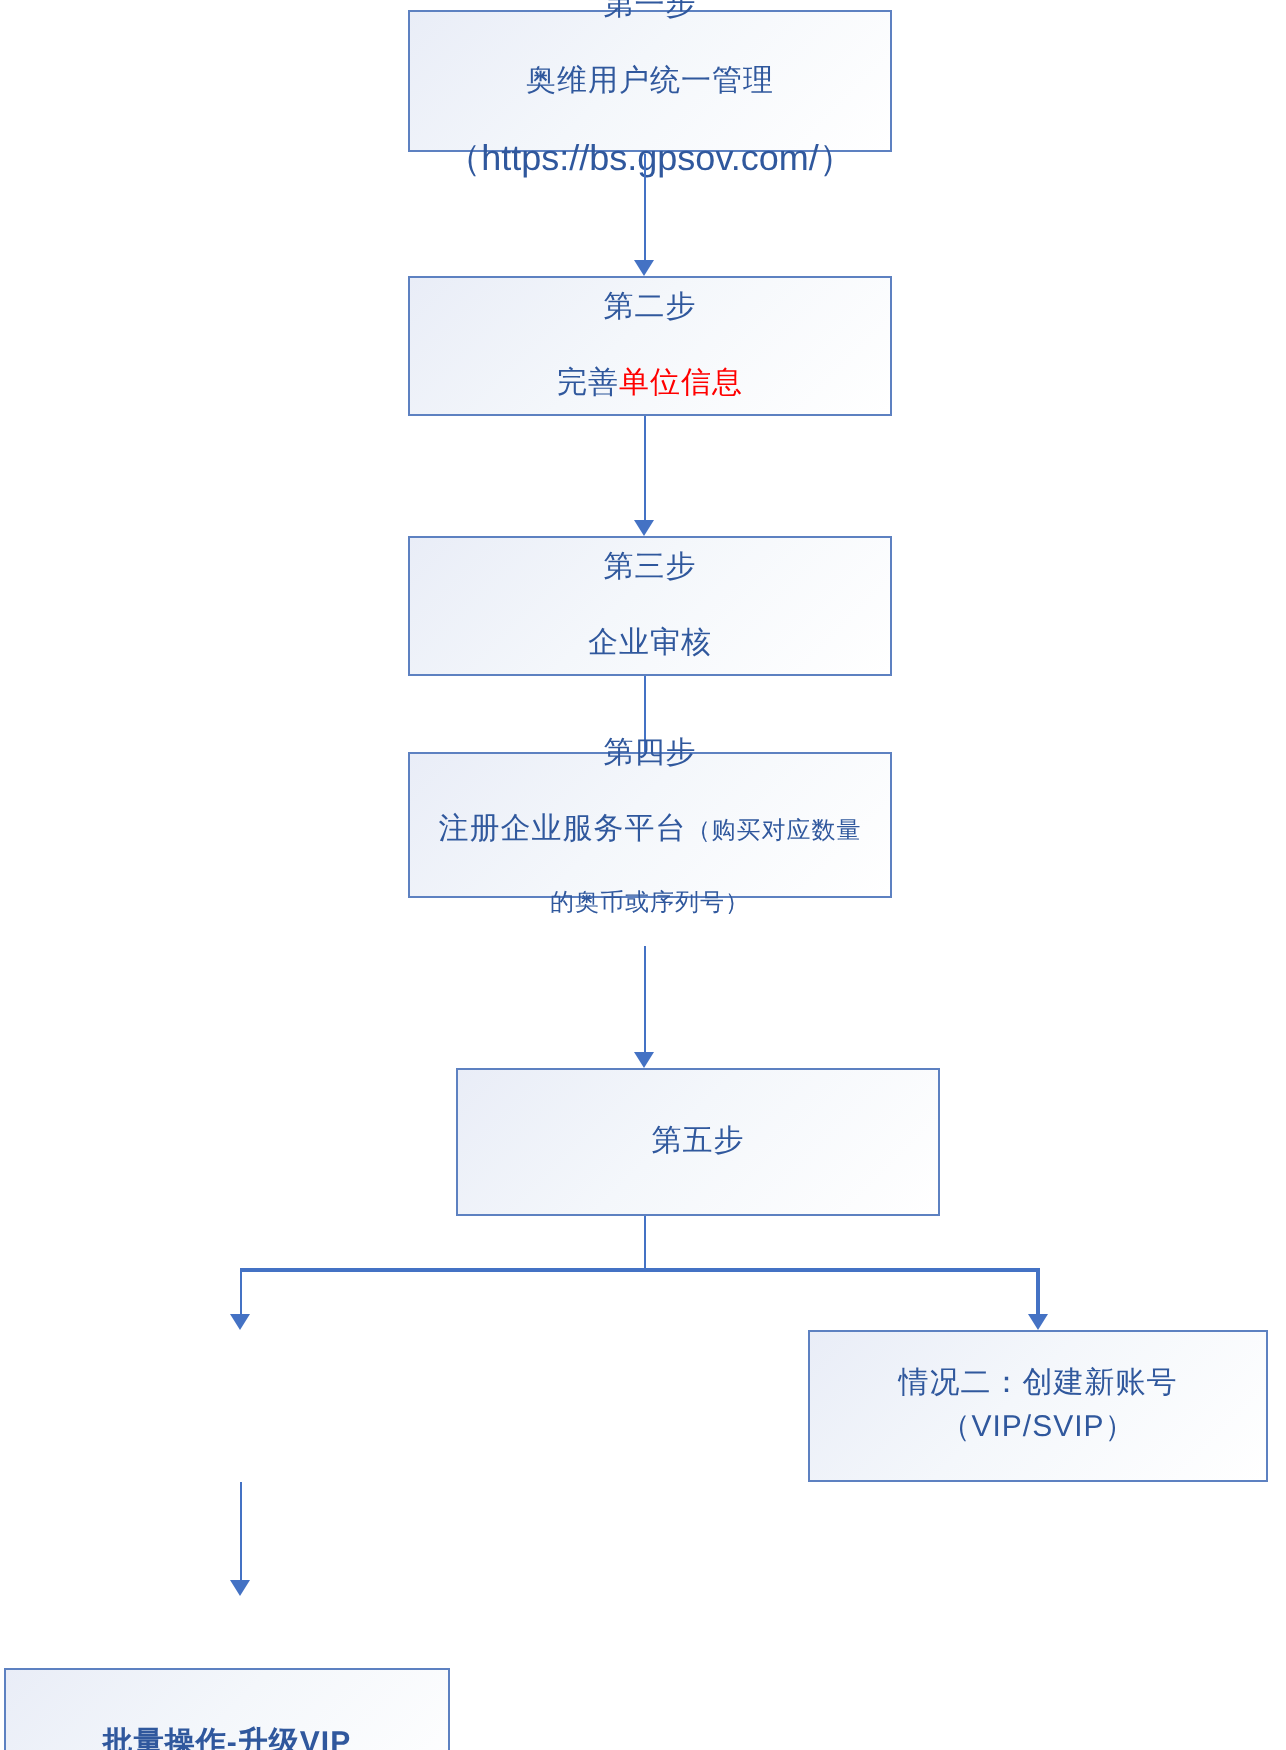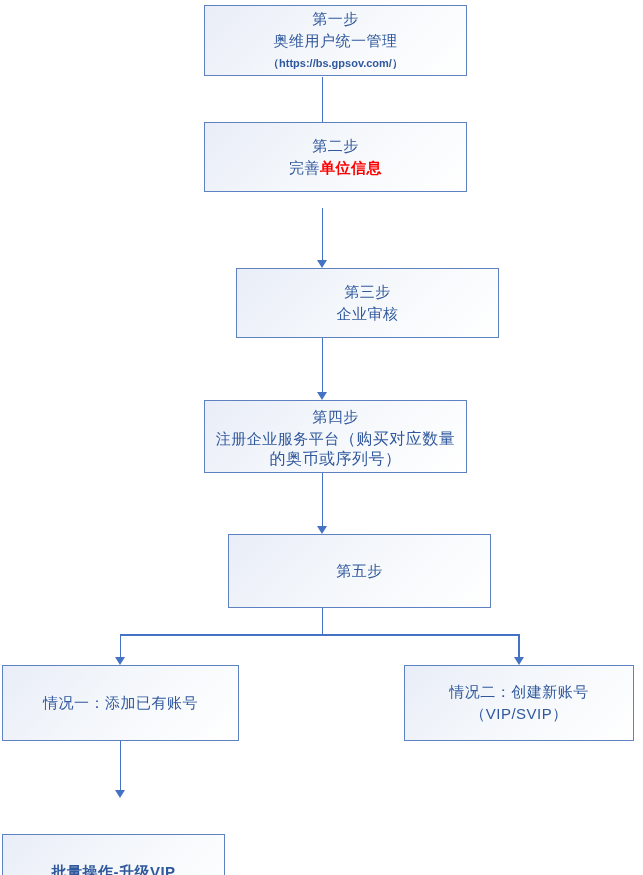--- a/index.html
+++ b/index.html
@@ -24,25 +24,25 @@
     border:1.5px solid var(--border-color);
     background:linear-gradient(135deg,var(--fill-top) 0%,#f4f7fb 45%,var(--fill-bottom) 100%);
     display:flex;flex-direction:column;
     align-items:center;justify-content:center;
     text-align:center;
     color:var(--text-color);
     font-size:15px;
     line-height:22px;
     letter-spacing:0.5px;
   }
-  .main-col{left:204px;width:263px;}
+  .main-col{left:204px;width:242px;gap:16px;}
   .line{white-space:nowrap;}
-  .small{font-size:16px;line-height:18px;}
-  .url-line{font-size:11px;letter-spacing:0;font-weight:bold;}
-  .red{color:var(--highlight-color);font-weight:bold;margin-top:40px;}
+  .small{font-size:12px;line-height:18px;}
+  .url-line{font-size:18px;letter-spacing:0;}
+  .red{color:var(--highlight-color);font-weight:normal;margin-top:40px;}
   .vline{
     position:absolute;width:1.6px;
     background:var(--line-color);
   }
   .hline{
     position:absolute;height:1.6px;
     background:var(--line-color);
   }
   .arrow-head{
     position:absolute;width:0;height:0;
@@ -58,59 +58,56 @@
 
   <div class="flow-box main-col" style="top:5px;height:71px;">
     <div class="line">第一步</div>
     <div class="line">奥维用户统一管理</div>
     <div class="line url-line">（https://bs.gpsov.com/）</div>
   </div>
 
   <div class="vline" style="left:321.7px;top:77px;height:53px;"></div>
   <div class="arrow-head" style="left:317px;top:130px;"></div>
 
-  <div class="flow-box main-col" style="top:122px;height:70px;">
+  <div class="flow-box main-col" style="top:138px;height:70px;">
     <div class="line">第二步</div>
     <div class="line"><span>完善</span><span class="red">单位信息</span></div>
   </div>
 
   <div class="vline" style="left:321.7px;top:208px;height:52px;"></div>
   <div class="arrow-head" style="left:317px;top:260px;"></div>
 
-  <div class="flow-box main-col" style="top:268px;height:70px;margin-left:32px;">
+  <div class="flow-box main-col" style="top:268px;height:70px;">
     <div class="line">第三步</div>
     <div class="line">企业审核</div>
   </div>
 
   <div class="vline" style="left:321.7px;top:338px;height:54px;"></div>
   <div class="arrow-head" style="left:317px;top:392px;"></div>
 
-  <div class="flow-box main-col" style="top:400px;height:73px;text-align:center;">
+  <div class="flow-box main-col" style="top:376px;height:73px;text-align:center;">
     <div class="line">第四步</div>
     <div class="line"><span>注册企业服务平台</span><span class="small">（购买对应数量</span></div>
     <div class="line small">的奥币或序列号）</div>
   </div>
 
   <div class="vline" style="left:321.7px;top:473px;height:53px;"></div>
   <div class="arrow-head" style="left:317px;top:526px;"></div>
 
   <div class="flow-box main-col" style="top:534px;height:74px;margin-left:24px;">
     <div class="line">第五步</div>
   </div>
 
   <div class="vline" style="left:321.7px;top:608px;height:27px;"></div>
   <div class="hline" style="left:119.5px;top:634px;width:400px;"></div>
   <div class="vline" style="left:119.5px;top:634px;height:23px;"></div>
   <div class="arrow-head" style="left:115px;top:657px;"></div>
   <div class="vline" style="left:518.3px;top:634px;height:23px;"></div>
   <div class="arrow-head" style="left:514px;top:657px;"></div>
 
-  <div class="flow-box" style="left:2px;top:665px;width:237px;height:76px;">
-    <div class="line">情况一：添加已有账号</div>
-  </div>
 
   <div class="flow-box" style="left:404px;top:665px;width:230px;height:76px;text-align:center;">
     <div class="line">情况二：创建新账号</div>
     <div class="line">（VIP/SVIP）</div>
   </div>
 
   <div class="vline" style="left:119.5px;top:741px;height:49px;"></div>
   <div class="arrow-head" style="left:115px;top:790px;"></div>
 
   <div class="flow-box" style="left:2px;top:834px;width:223px;height:75px;font-weight:bold;">

